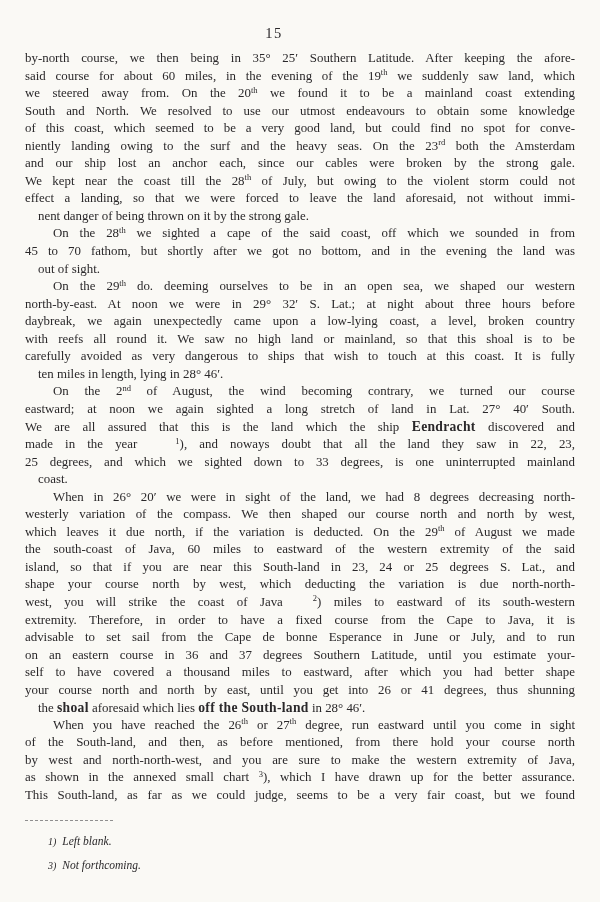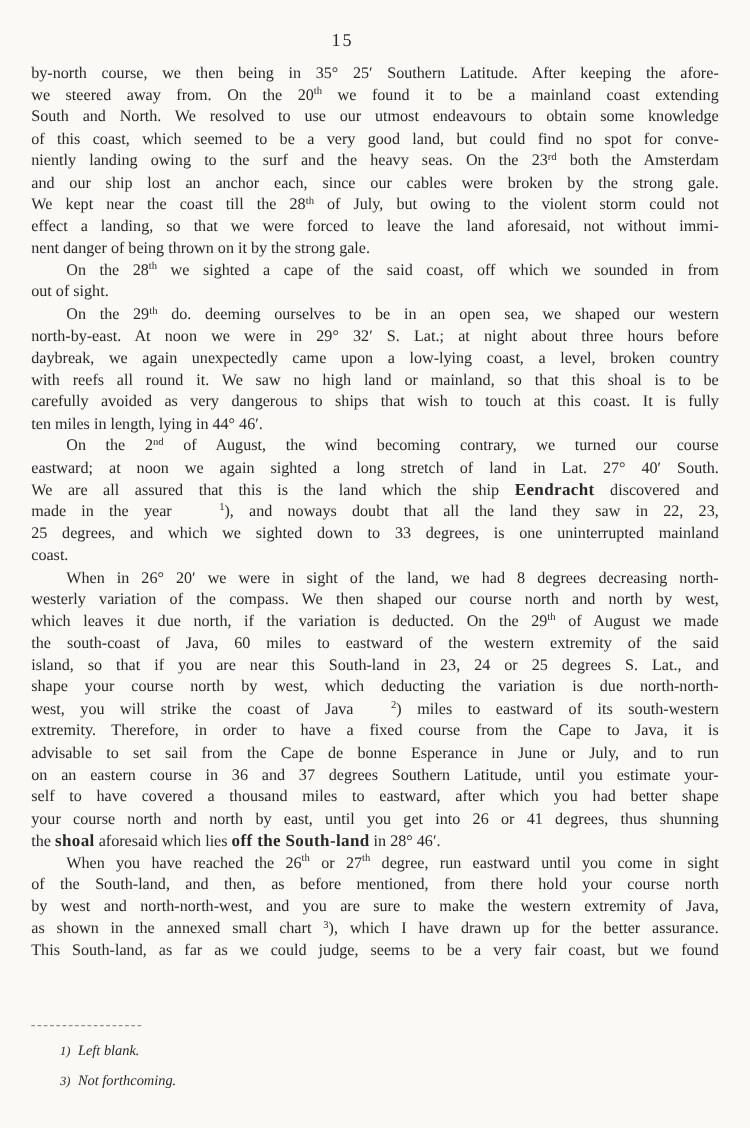--- a/index.html
+++ b/index.html
@@ -18,21 +18,21 @@
   .body-text {
     position: absolute; top: 50px; left: 25px; width: 550px;
   }
   .line {
     height: 17.55px; line-height: 17.55px;
     font-size: 12.9px;
     text-align: justify;
     text-align-last: justify;
     overflow: visible;
   }
-  .line.lastline { text-align-last: left; }
+  .line.lastline { text-align-last: left; margin-left: 13px; }
   .line.indent { text-indent: 28px; }
   .sup {
     font-size: 8.5px; line-height: 0;
     position: relative; top: -4.5px;
   }
   .b { font-weight: bold; font-size: 13.6px; letter-spacing: 0.3px; }
   .gap { display: inline-block; }
   .fn-rule {
     position: absolute; left: 25px; top: 820px; width: 88px; height: 0;
     border-top: 1.5px dashed #8f8f8f;
@@ -46,40 +46,42 @@
   .fn-marker { font-size: 10px; margin-right: 6px; }
 </style>
 </head>
 <body style="--paper: #faf9f5; --ink: #2a282a;">
 
 <div>
   <div class="page-number">15</div>
   <div class="body-text">
       <div>
         <div class="line"><span>by-north course, we then being in 35° 25′ Southern Latitude. After keeping the afore-</span></div>
+        <div class="line"><span>said course for about 60 miles, in the evening of the 19</span><span class="sup">th</span><span> we suddenly saw land, which</span></div>
         <div class="line"><span>we steered away from. On the 20</span><span class="sup">th</span><span> we found it to be a mainland coast extending</span></div>
         <div class="line"><span>South and North. We resolved to use our utmost endeavours to obtain some knowledge</span></div>
         <div class="line"><span>of this coast, which seemed to be a very good land, but could find no spot for conve-</span></div>
         <div class="line"><span>niently landing owing to the surf and the heavy seas. On the 23</span><span class="sup">rd</span><span> both the Amsterdam</span></div>
         <div class="line"><span>and our ship lost an anchor each, since our cables were broken by the strong gale.</span></div>
         <div class="line"><span>We kept near the coast till the 28</span><span class="sup">th</span><span> of July, but owing to the violent storm could not</span></div>
         <div class="line"><span>effect a landing, so that we were forced to leave the land aforesaid, not without immi-</span></div>
         <div class="line lastline"><span>nent danger of being thrown on it by the strong gale.</span></div>
       </div>
       <div>
         <div class="line indent"><span>On the 28</span><span class="sup">th</span><span> we sighted a cape of the said coast, off which we sounded in from</span></div>
+        <div class="line"><span>45 to 70 fathom, but shortly after we got no bottom, and in the evening the land was</span></div>
         <div class="line lastline"><span>out of sight.</span></div>
       </div>
       <div>
         <div class="line indent"><span>On the 29</span><span class="sup">th</span><span> do. deeming ourselves to be in an open sea, we shaped our western</span></div>
         <div class="line"><span>north-by-east. At noon we were in 29° 32′ S. Lat.; at night about three hours before</span></div>
         <div class="line"><span>daybreak, we again unexpectedly came upon a low-lying coast, a level, broken country</span></div>
         <div class="line"><span>with reefs all round it. We saw no high land or mainland, so that this shoal is to be</span></div>
         <div class="line"><span>carefully avoided as very dangerous to ships that wish to touch at this coast. It is fully</span></div>
-        <div class="line lastline"><span>ten miles in length, lying in 44° 46′.</span></div>
+        <div class="line lastline"><span>ten miles in length, lying in 28° 46′.</span></div>
       </div>
       <div>
         <div class="line indent"><span>On the 2</span><span class="sup">nd</span><span> of August, the wind becoming contrary, we turned our course</span></div>
         <div class="line"><span>eastward; at noon we again sighted a long stretch of land in Lat. 27° 40′ South.</span></div>
         <div class="line"><span>We are all assured that this is the land which the ship </span><span class="b">Eendracht</span><span> discovered and</span></div>
         <div class="line"><span>made in the year</span><span class="gap" style="width: 38px;"></span><span class="sup">1</span><span>), and noways doubt that all the land they saw in 22, 23,</span></div>
         <div class="line"><span>25 degrees, and which we sighted down to 33 degrees, is one uninterrupted mainland</span></div>
         <div class="line lastline"><span>coast.</span></div>
       </div>
       <div>

